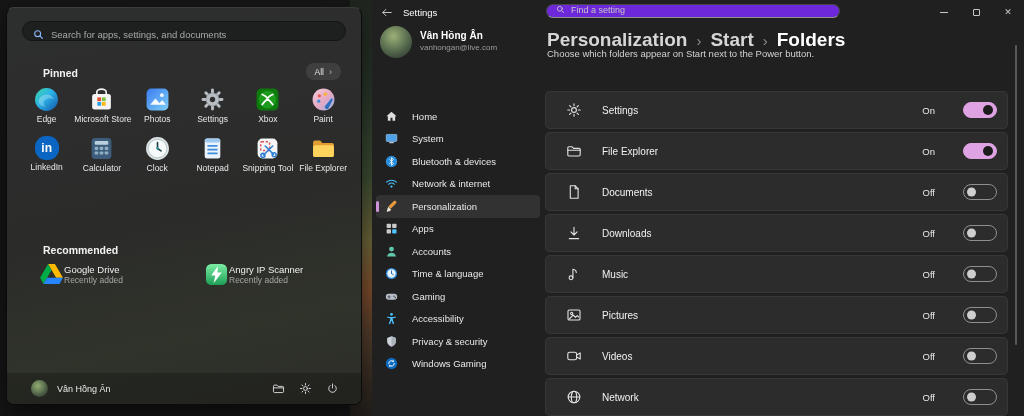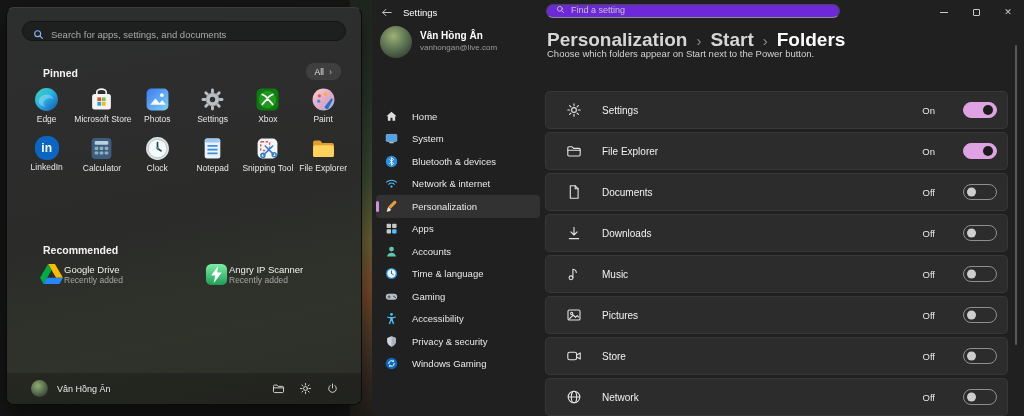--- a/index.html
+++ b/index.html
@@ -639,21 +639,21 @@
         </div>
         <div class="frow">
           <span class="row-ic">
               <svg viewBox="0 0 16 16" width="16" height="16">
                 <g class="oline">
                   <rect x="1.8" y="4.3" width="8.8" height="7.4" rx="1.8"></rect>
                   <path d="M10.6 6.9 14.2 4.9v6.2L10.6 9.1"></path>
                 </g>
               </svg>
             </span>
-          <span class="row-label">Store</span>
+          <span class="row-label">Videos</span>
           <span class="row-state">Off</span>
           <span class="toggle">
               <span class="knob"></span>
             </span>
         </div>
         <div class="frow">
           <span class="row-ic">
               <svg viewBox="0 0 16 16" width="16" height="16">
                 <g class="oline">
                   <circle cx="8" cy="8" r="5.8"></circle>

